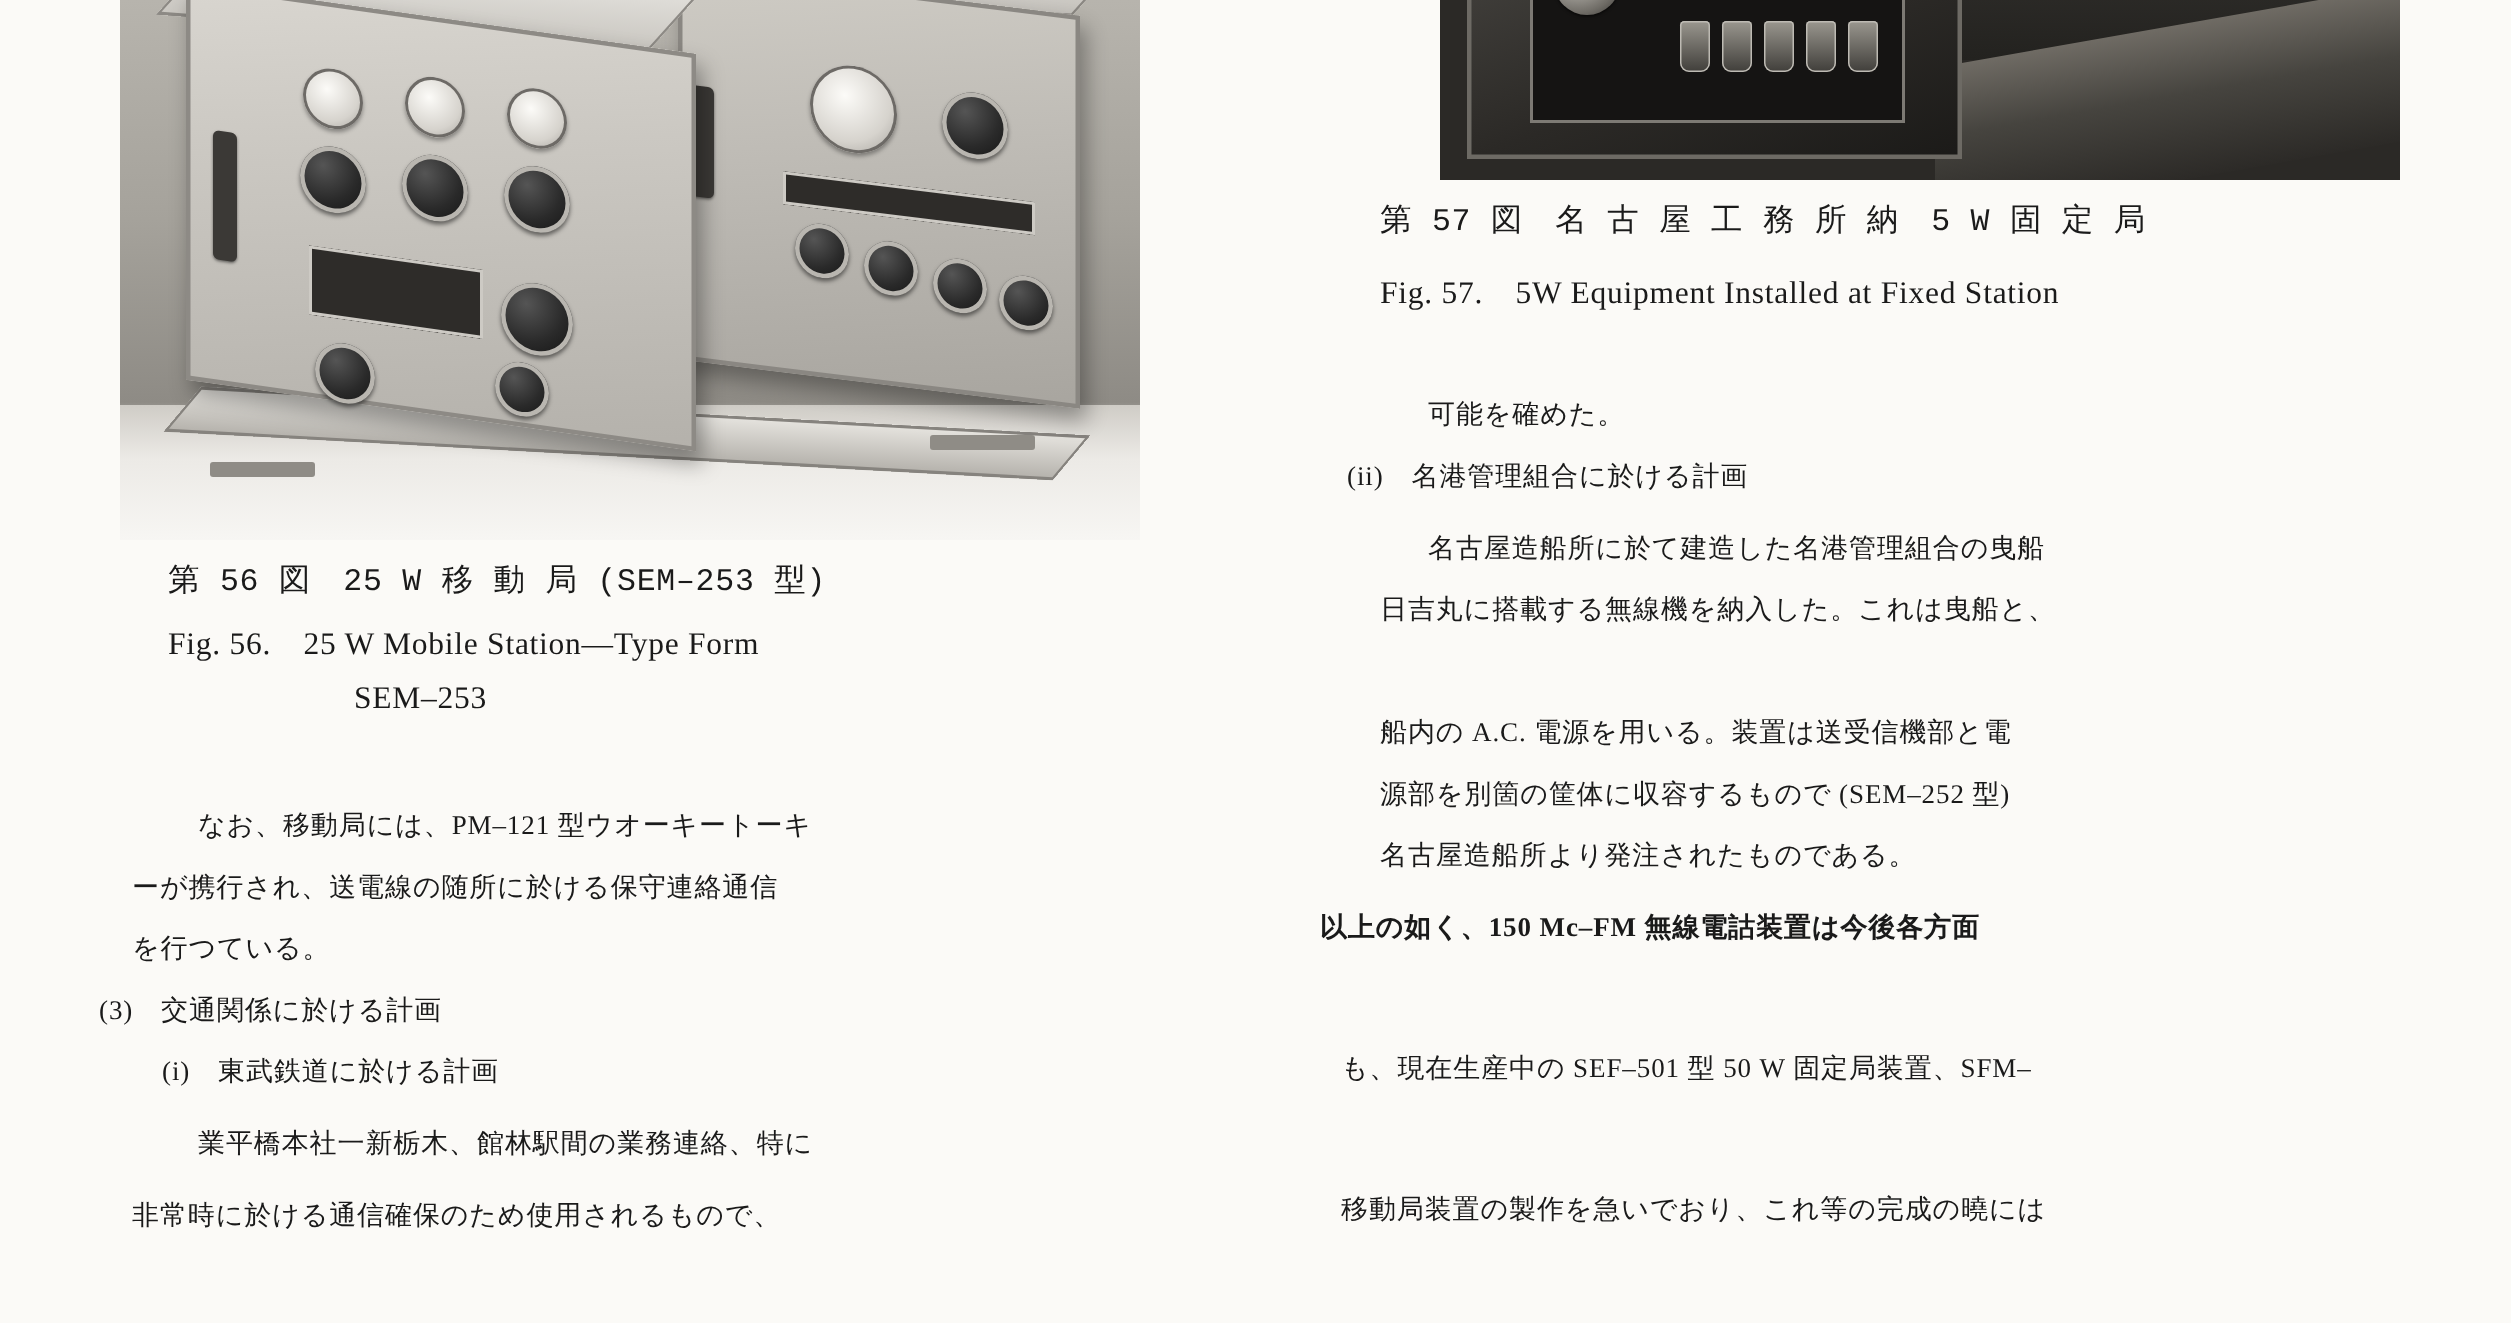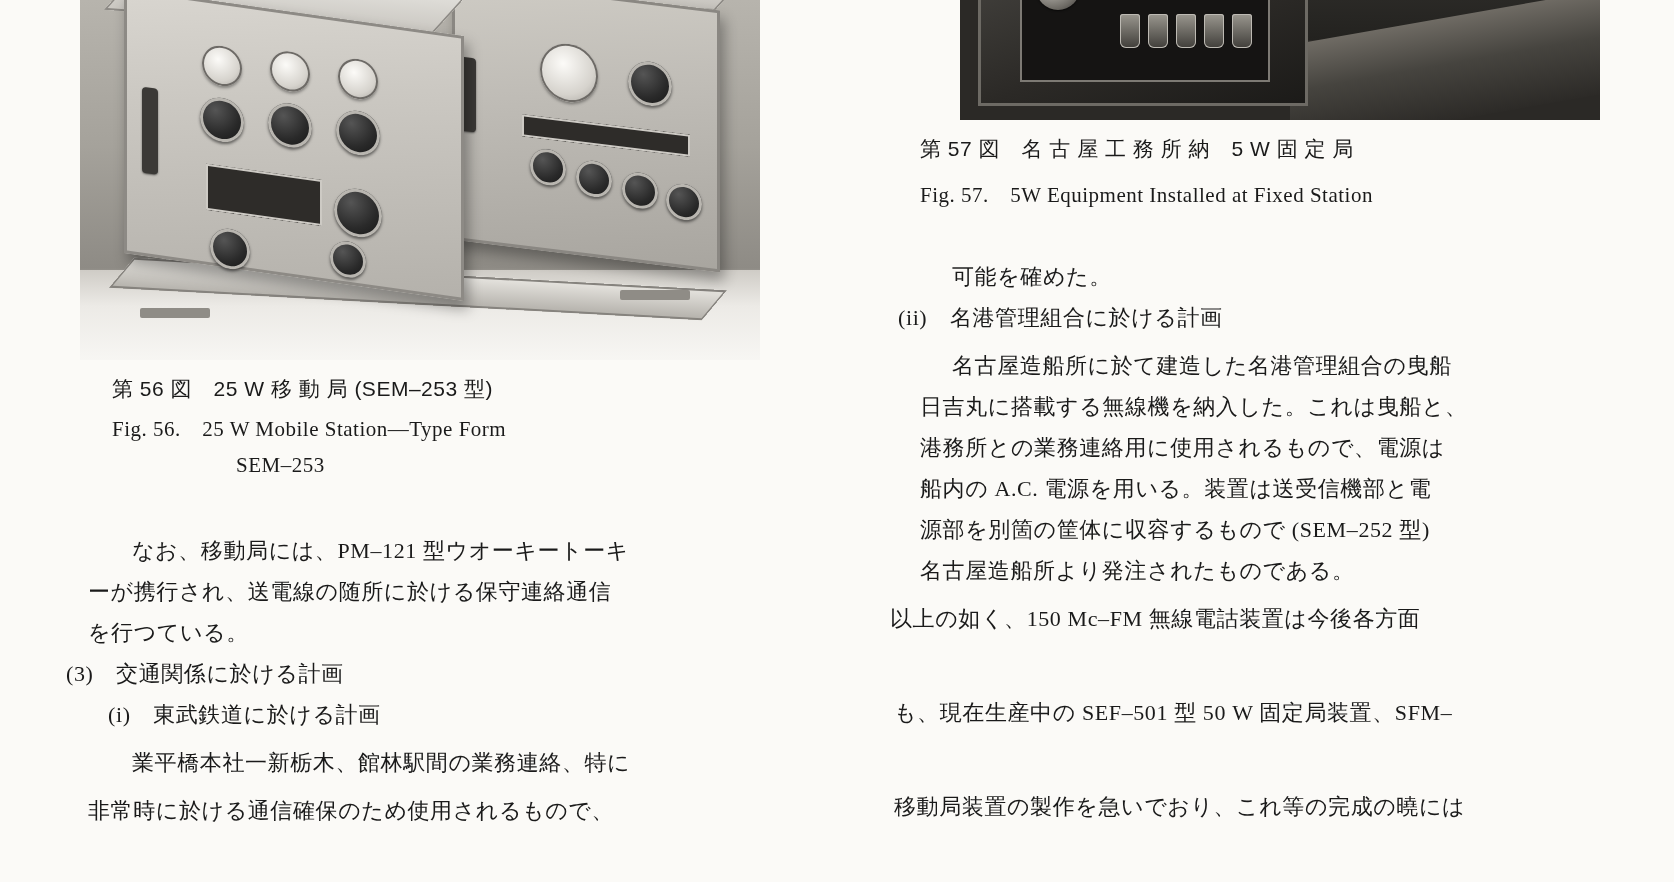--- a/index.html
+++ b/index.html
@@ -183,26 +183,26 @@
   }
 
   
   .cap {
     position: absolute;
     font-size: 21px;
     line-height: 34px;
     letter-spacing: .5px;
     white-space: nowrap;
   }
-  .cap-jp { font-family: Liberation Sans, sans-serif; }
+  .cap-jp { font-family: Liberation Mono, monospace; }
   .cap-en { font-family: "Liberation Serif", serif; }
 
   .body-line {
     position: absolute;
-    font-size: 22px;
+    font-size: 18px;
     line-height: 41px;
     letter-spacing: .6px;
     white-space: nowrap;
   }
 </style>
 </head>
 <body>
 
 <div class="page">
 
@@ -276,22 +276,21 @@
       </div>
     </div>
 
     <div class="cap cap-jp" style="left:40px; top:132px;">第 57 図　名 古 屋 工 務 所 納　5 W 固 定 局</div>
     <div class="cap cap-en" style="left:40px; top:178px;">Fig. 57.　5W Equipment Installed at Fixed Station</div>
 
     <div class="body-line" style="left:72px; top:256px;">可能を確めた。</div>
     <div class="body-line" style="left:72px; top:345px;">名古屋造船所に於て建造した名港管理組合の曳船</div>
     <div class="body-line" style="left:18px; top:297px;">(ii)　名港管理組合に於ける計画</div>
     <div class="body-line" style="left:40px; top:386px;">日吉丸に搭載する無線機を納入した。これは曳船と、</div>
-    <div class="body-line" style="left:40px; top:427px;">港務所との業務連絡用に使用されるもので、電源は</div>
     <div class="body-line" style="left:40px; top:468px;">船内の A.C. 電源を用いる。装置は送受信機部と電</div>
     <div class="body-line" style="left:40px; top:509px;">源部を別箇の筐体に収容するもので (SEM–252 型)</div>
     <div class="body-line" style="left:40px; top:550px;">名古屋造船所より発注されたものである。</div>
-    <div class="body-line" style="left:10px; top:598px;">以上の如く、150 Mc–FM 無線電詁装置は今後各方面</div>
+    <div class="body-line" style="left:0; top:598px;font-weight:bold;">以上の如く、150 Mc–FM 無線電詁装置は今後各方面</div>
     <div class="body-line" style="left:14px; top:692px;">も、現在生産中の SEF–501 型 50 W 固定局装置、SFM–</div>
     <div class="body-line" style="left:14px; top:786px;">移動局装置の製作を急いでおり、これ等の完成の曉には</div>
   </div>
 
 </div>
 
 </body></html>

